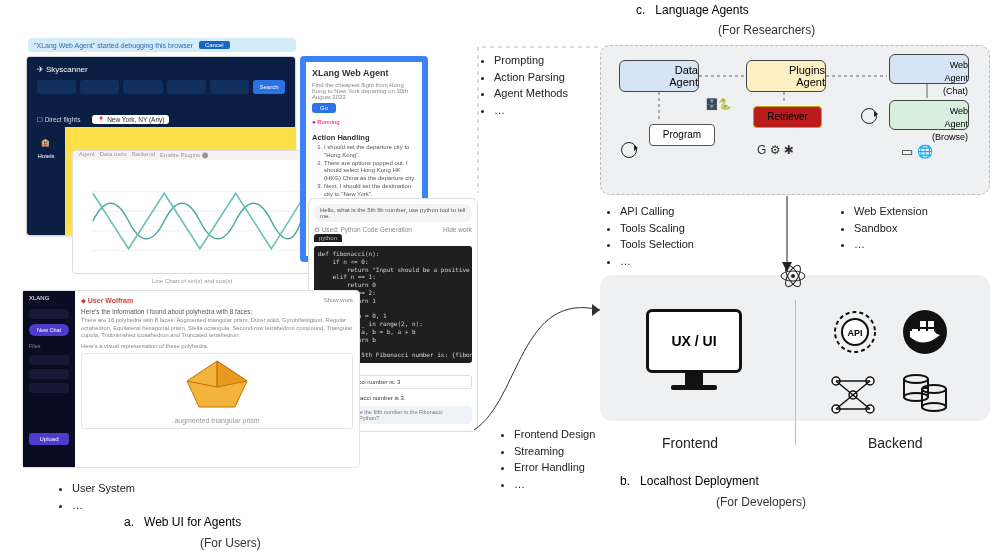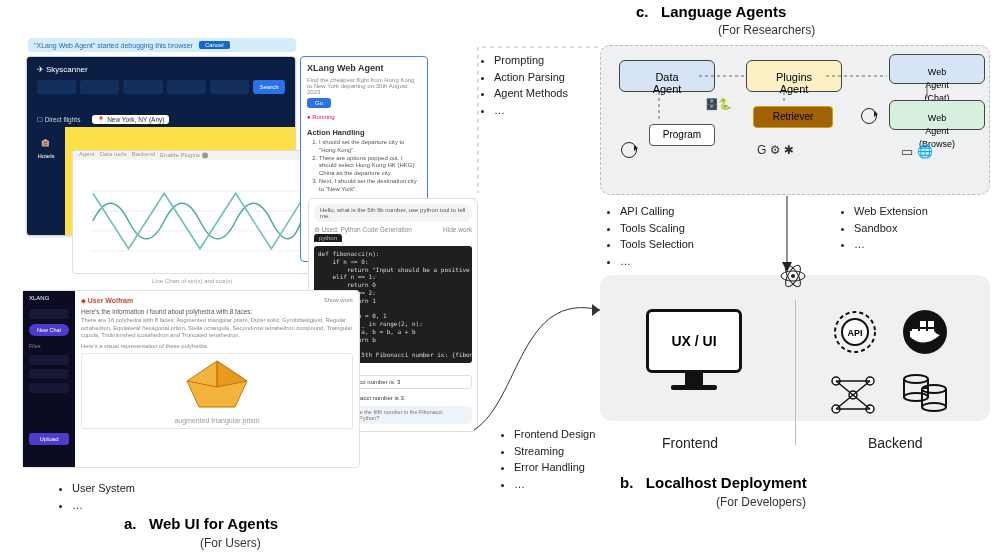--- a/index.html
+++ b/index.html
@@ -1,33 +1,33 @@
 <!DOCTYPE html>
 <html><head>
 <meta charset="utf-8">
 <style>
   * { box-sizing: border-box; margin: 0; padding: 0; }
   body { font-family: -apple-system, BlinkMacSystemFont, "Segoe UI", Helvetica, Arial, sans-serif; background: #fff; width: 1006px; height: 556px; position: relative; overflow: hidden; }
   .canvas { position: relative; width: 1006px; height: 556px; }
 
   
-  .sec-heading { position: absolute; font-weight: 700; font-size: 15px; }
+  .sec-heading { position: absolute; font-weight: 400; font-size: 12px; }
   .sec-sub { position: absolute; font-size: 12px; color: #333; }
 
   
   .bullets { position: absolute; font-size: 11px; color: #222; line-height: 1.5; }
   .bullets li { list-style: disc; margin-left: 14px; }
 
   
   .lang-box { position: absolute; left: 600px; top: 45px; width: 390px; height: 150px; background: #eff0f2; border-radius: 10px; border: 1px dashed #bbb; }
-  .agent-card { position: absolute; width: 96px; height: 32px; border: 1px solid #444; border-radius: 6px; text-align: center; font-size: 11px; padding-top: 10px; line-height: 1.1; }
+  .agent-card { position: absolute; width: 80px; height: 32px; border: 1px solid #444; border-radius: 6px; text-align: right; font-size: 11px; padding-top: 3px; line-height: 1.1; }
   .agent-blue { background: #d6e4f5; }
   .agent-yellow { background: #fdf0c5; }
   .agent-green { background: #d6f0dd; }
-  .retr { position: absolute; width: 80px; height: 22px; border: 1px solid #c7a400; border-radius: 4px; background: #a16207; text-align: center; font-size: 10px; line-height: 20px; }
+  .retr { position: absolute; width: 69px; height: 22px; border: 1px solid #c7a400; border-radius: 4px; background: #b91c1c; text-align: center; font-size: 10px; line-height: 20px; }
   .prog { position: absolute; width: 66px; height: 22px; border: 1px solid #555; border-radius: 4px; background: #fff; text-align: center; font-size: 10px; line-height: 20px; }
   .mini-icon { position: absolute; font-size: 11px; color: #333; }
   .cycle-icon { position: absolute; width: 16px; height: 16px; border: 1.5px solid #222; border-radius: 50%; }
   .cycle-icon::after { content: ""; position: absolute; right: -2px; top: 2px; border-left: 4px solid #222; border-top: 3px solid transparent; border-bottom: 3px solid transparent; }
 
   
   .local-box { position: absolute; left: 600px; top: 275px; width: 390px; height: 146px; background: #eff0f2; border-radius: 12px; }
   .local-col-label { position: absolute; font-size: 14px; font-weight: 400; color: #222; }
   .local-divider { position: absolute; width: 1px; background: #bdbdbd; }
   .monitor { position: absolute; }
@@ -41,21 +41,21 @@
   .sky-header { background:#0b1f44; color:#fff; padding:8px 10px; font-size:10px; height:56px; }
   .sky-title { font-size:11px; font-weight:600; margin-top:3px; }
   .sky-fields { display:flex; gap:4px; margin-top:6px; }
   .sky-f { background:#12305e; border-radius:3px; height:14px; flex:1; }
   .sky-btn { background:#2b72e7; width:32px; height:14px; border-radius:3px; font-size:6px; color:#fff; text-align:center; line-height:14px;}
   .gray-band { background:#f3f3f3; height:9px; display:flex; gap:5px; padding:0 6px; font-size:6px; color:#999; }
 
   .chart-area { position:absolute; background:#fff; border:1px solid #ddd; border-radius:4px; }
   .chart-svg { width:100%; height:100%; }
 
-  .xlang-panel { position:absolute; background:#fff; border:1px solid #3b82f6; border-radius:4px; font-size:7px; color:#333; padding:6px; }
+  .xlang-panel { position:absolute; background:#fff; border:6px solid #3b82f6; border-radius:4px; font-size:7px; color:#333; padding:6px; }
   .xlang-title { font-size:9px; font-weight:700; }
   .xlang-btn { display:inline-block; background:#2b72e7; color:#fff; font-size:6px; padding:2px 8px; border-radius:3px; margin-top:3px;}
 
   .code-panel { position:absolute; background:#fff; border:1px solid #ddd; border-radius:6px; font-size:7px; color:#333; padding:5px; }
   .code-panel .head { font-size:6.5px; color:#888; }
   .code-box { background:#1f1f1f; color:#d4d4d4; font-family: Menlo, monospace; font-size:6px; border-radius:3px; padding:4px; margin-top:4px; white-space:pre; line-height:1.3; overflow:hidden;}
   .code-label { background:#1f1f1f; color:#bbb; font-size:6px; padding:1px 5px; border-radius:3px 3px 0 0; display:inline-block;}
   .console-box { border:1px solid #ddd; border-radius:3px; padding:3px; margin-top:3px; font-size:6px; }
 
   .poly-panel { position:absolute; background:#fff; border:1px solid #e2e2e2; border-radius:4px; }

